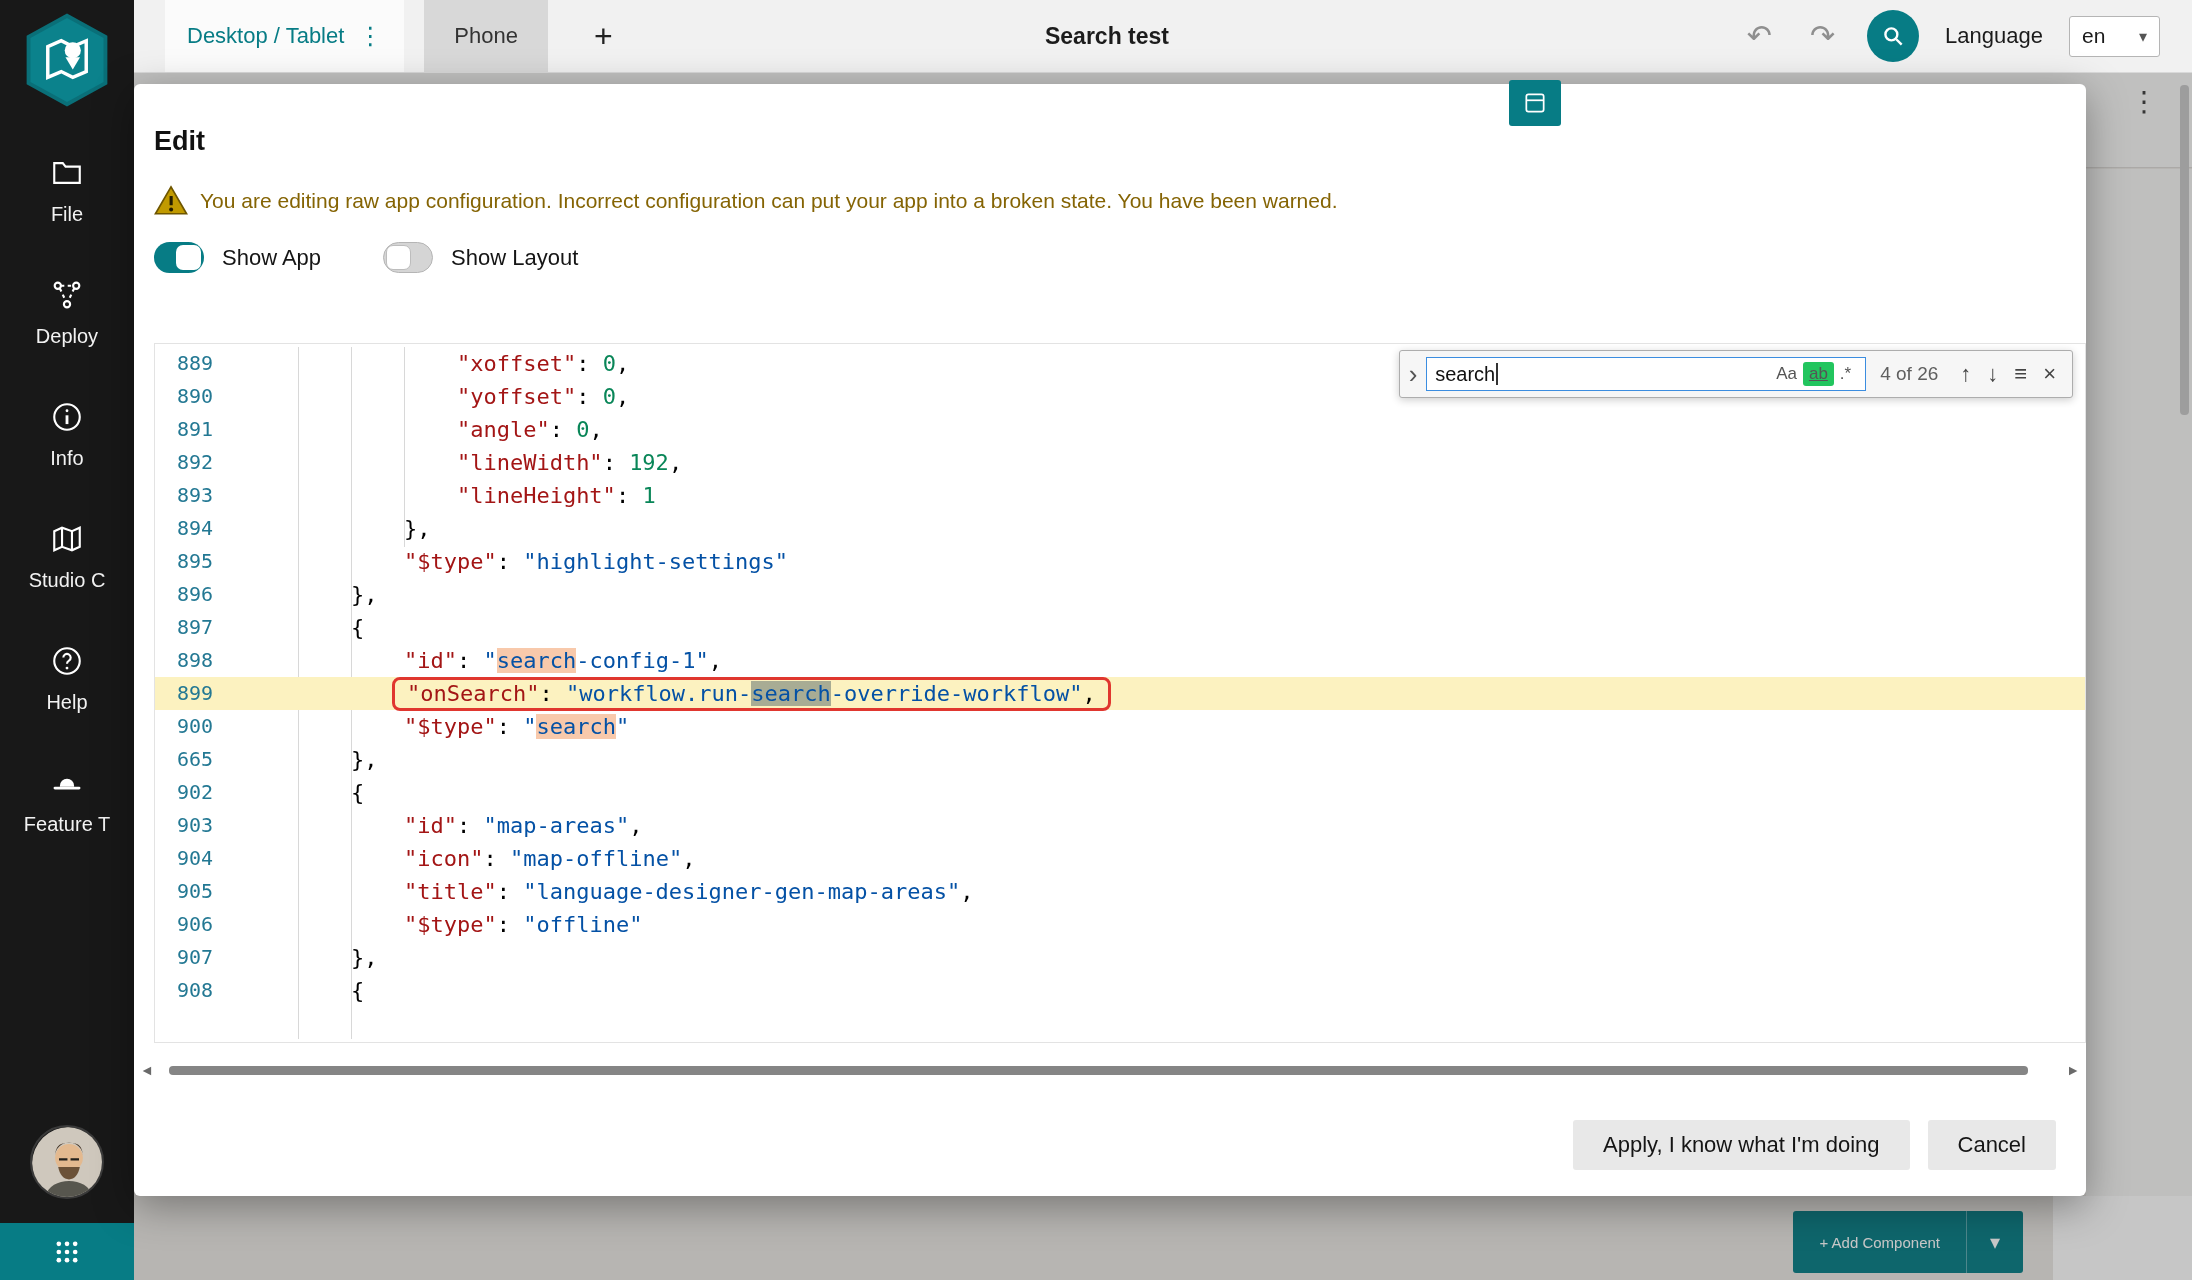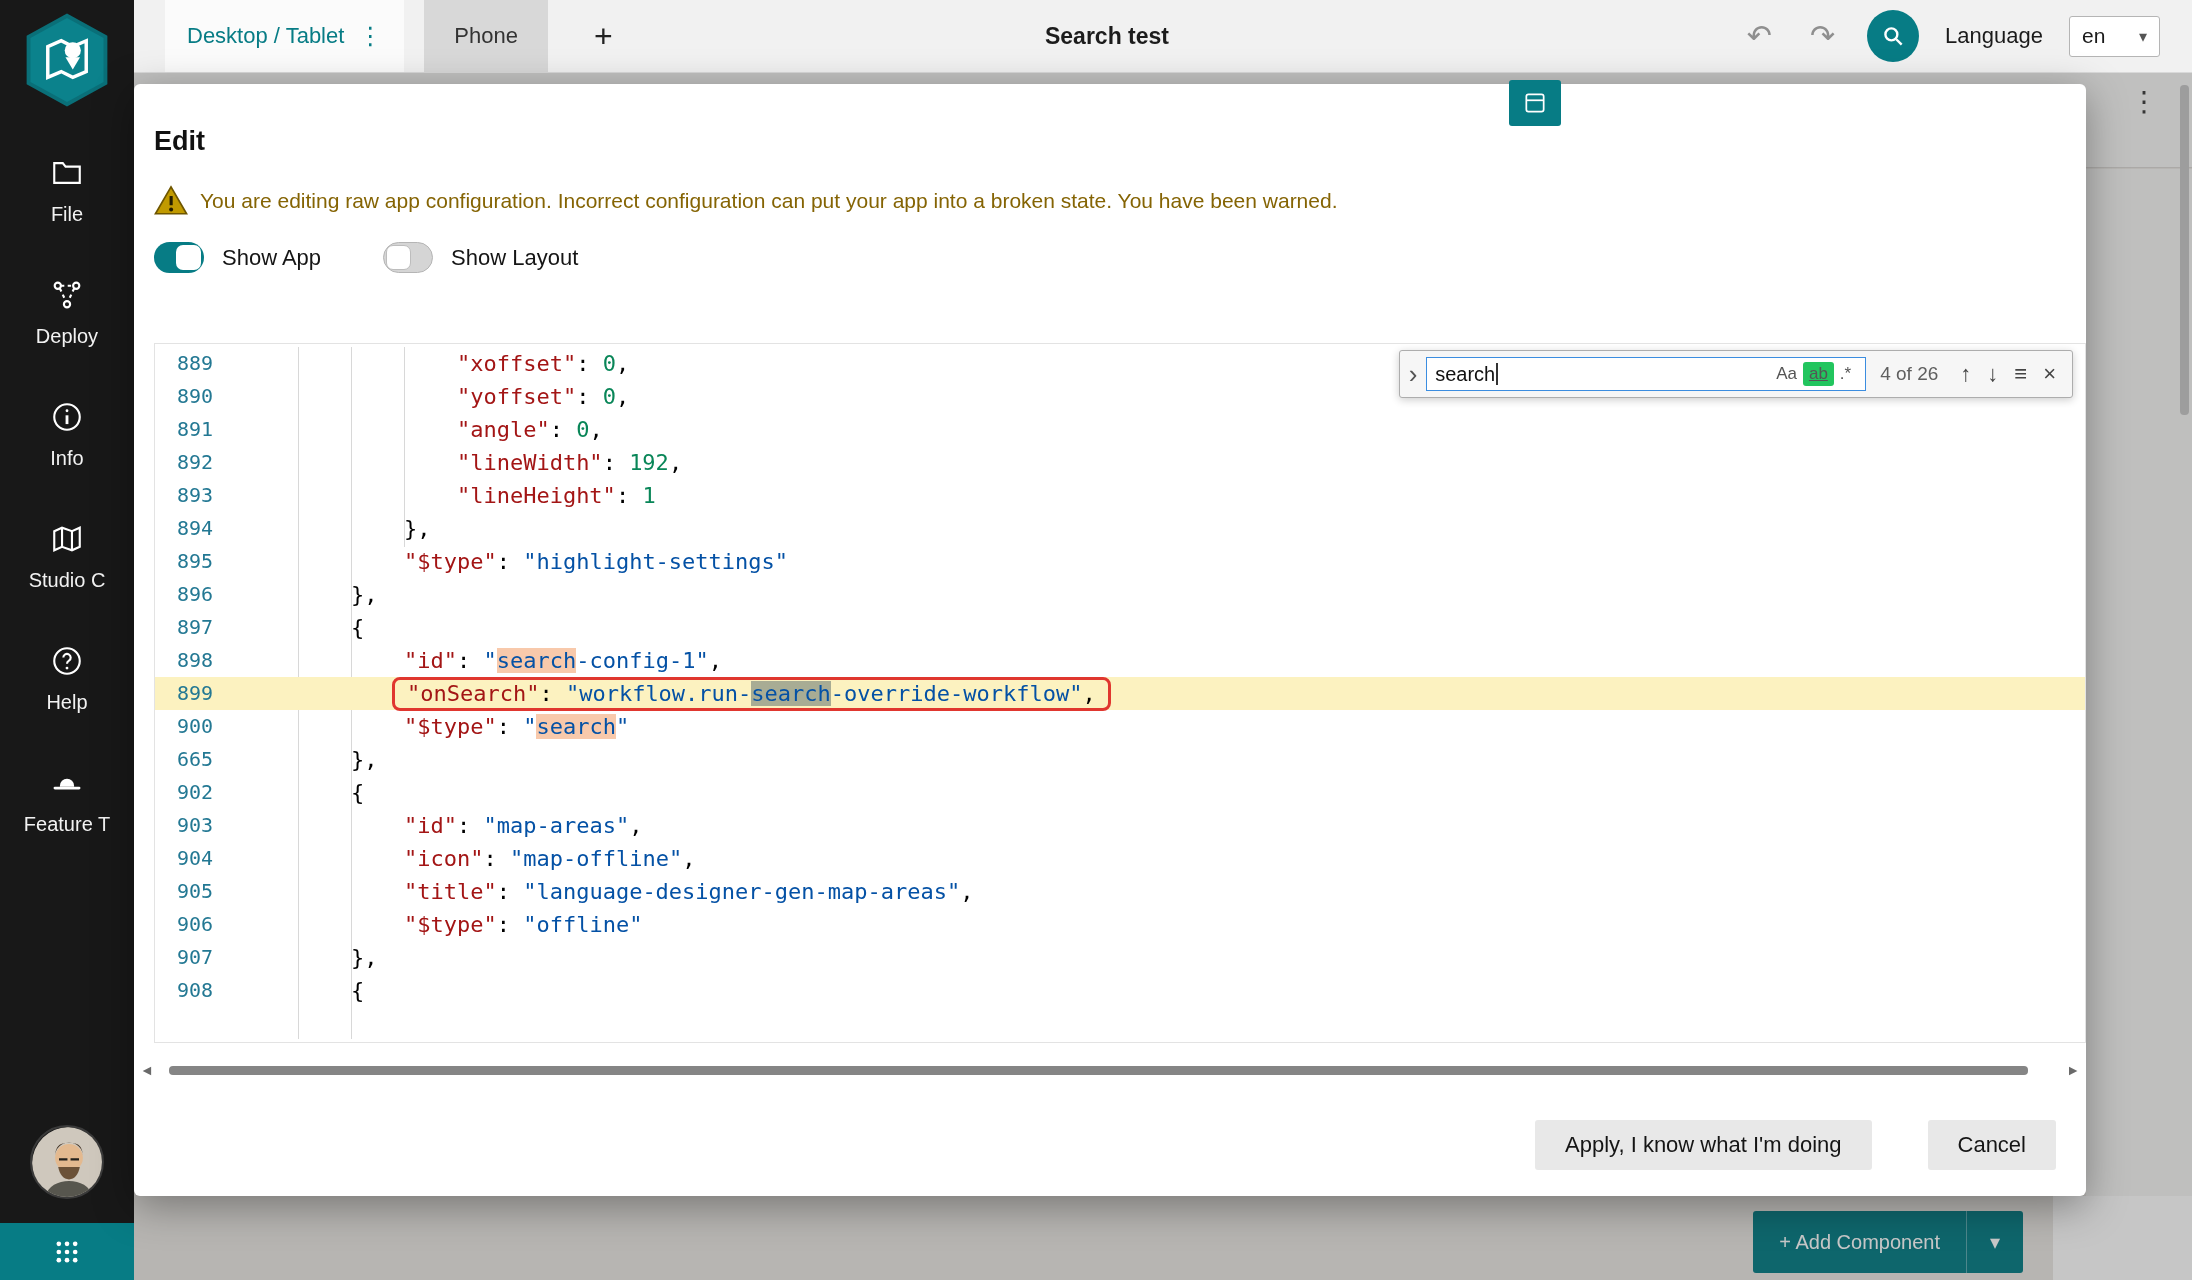--- a/index.html
+++ b/index.html
@@ -44,21 +44,21 @@
 
   
   .canvas{position:absolute;left:134px;top:73px;right:0;bottom:0;background:#e8e6e2;}
   .canvas-header{position:absolute;left:0;top:0;right:0;height:95px;background:#f4f4f3;border-bottom:1px solid #d8d6d3;}
   .canvas-kebab{position:absolute;left:1996px;top:12px;font-size:28px;color:#3d3d3d;cursor:pointer;}
   .right-panel{position:absolute;left:1952px;top:96px;right:0;bottom:84px;background:#f3f3f2;}
   .v-scroll{position:absolute;right:3px;top:12px;width:9px;height:330px;background:#c6c6c6;border-radius:4px;}
   .white-corner{position:absolute;right:0;bottom:0;width:139px;height:84px;background:#fdfdfd;}
   .add-comp{position:absolute;right:169px;bottom:7px;height:62px;display:flex;align-items:stretch;
             background:var(--c-accent);border-radius:3px;overflow:hidden;cursor:pointer;}
-  .add-comp .main{display:flex;align-items:center;padding:0 26px;color:#fff;font-size:20px;}
+  .add-comp .main{display:flex;align-items:center;padding:0 26px;color:#fff;font-size:15px;}
   .add-comp .div{width:1px;background:rgba(255,255,255,.35);}
   .add-comp .chev{width:56px;display:flex;align-items:center;justify-content:center;color:#fff;font-size:20px;}
 
   .backdrop{position:absolute;left:134px;top:73px;right:0;bottom:0;background:rgba(35,35,35,.25);z-index:40;}
 
   
   .widget-badge{position:absolute;left:1509px;top:80px;width:52px;height:46px;background:var(--c-accent);
                 border-radius:3px;z-index:60;display:flex;align-items:center;justify-content:center;}
 
   
@@ -111,21 +111,21 @@
 
   
   .hscroll{position:absolute;left:0;right:0;top:978px;height:16px;display:flex;align-items:center;padding:0 6px;gap:8px;}
   .hs-arrow{font-size:14px;color:#6a6a6a;background:none;border:none;cursor:pointer;line-height:1;padding:0;}
   .hs-track{flex:1;position:relative;height:9px;}
   .hs-thumb{position:absolute;left:0.4%;width:98%;height:9px;background:#858585;border-radius:4px;cursor:grab;}
 
   
   .m-footer{position:absolute;right:30px;bottom:26px;display:flex;gap:18px;}
   .btn{height:50px;background:#e8e8e8;border:none;border-radius:3px;font-size:22px;color:#151515;
-       padding:0 30px;cursor:pointer;font-family:"Liberation Sans",sans-serif;margin-left:38px;}
+       padding:0 30px;cursor:pointer;font-family:"Liberation Sans",sans-serif;}
 </style>
 </head>
 <body>
 
 <aside class="sidebar">
   <div class="logo">
     <svg viewBox="0 0 52 52" width="100" height="100">
       <path d="M26 3 L46 14 V38 L26 49 L6 38 V14 Z" fill="#0b828c" stroke="#0a6f78" stroke-width="2"></path>
       <path d="M16 19l7-3 6 3 7-3v16l-7 3-6-3-7 3z" fill="none" stroke="#fff" stroke-width="1.8"></path>
       <circle cx="29" cy="21" r="4.2" fill="#fff"></circle>

